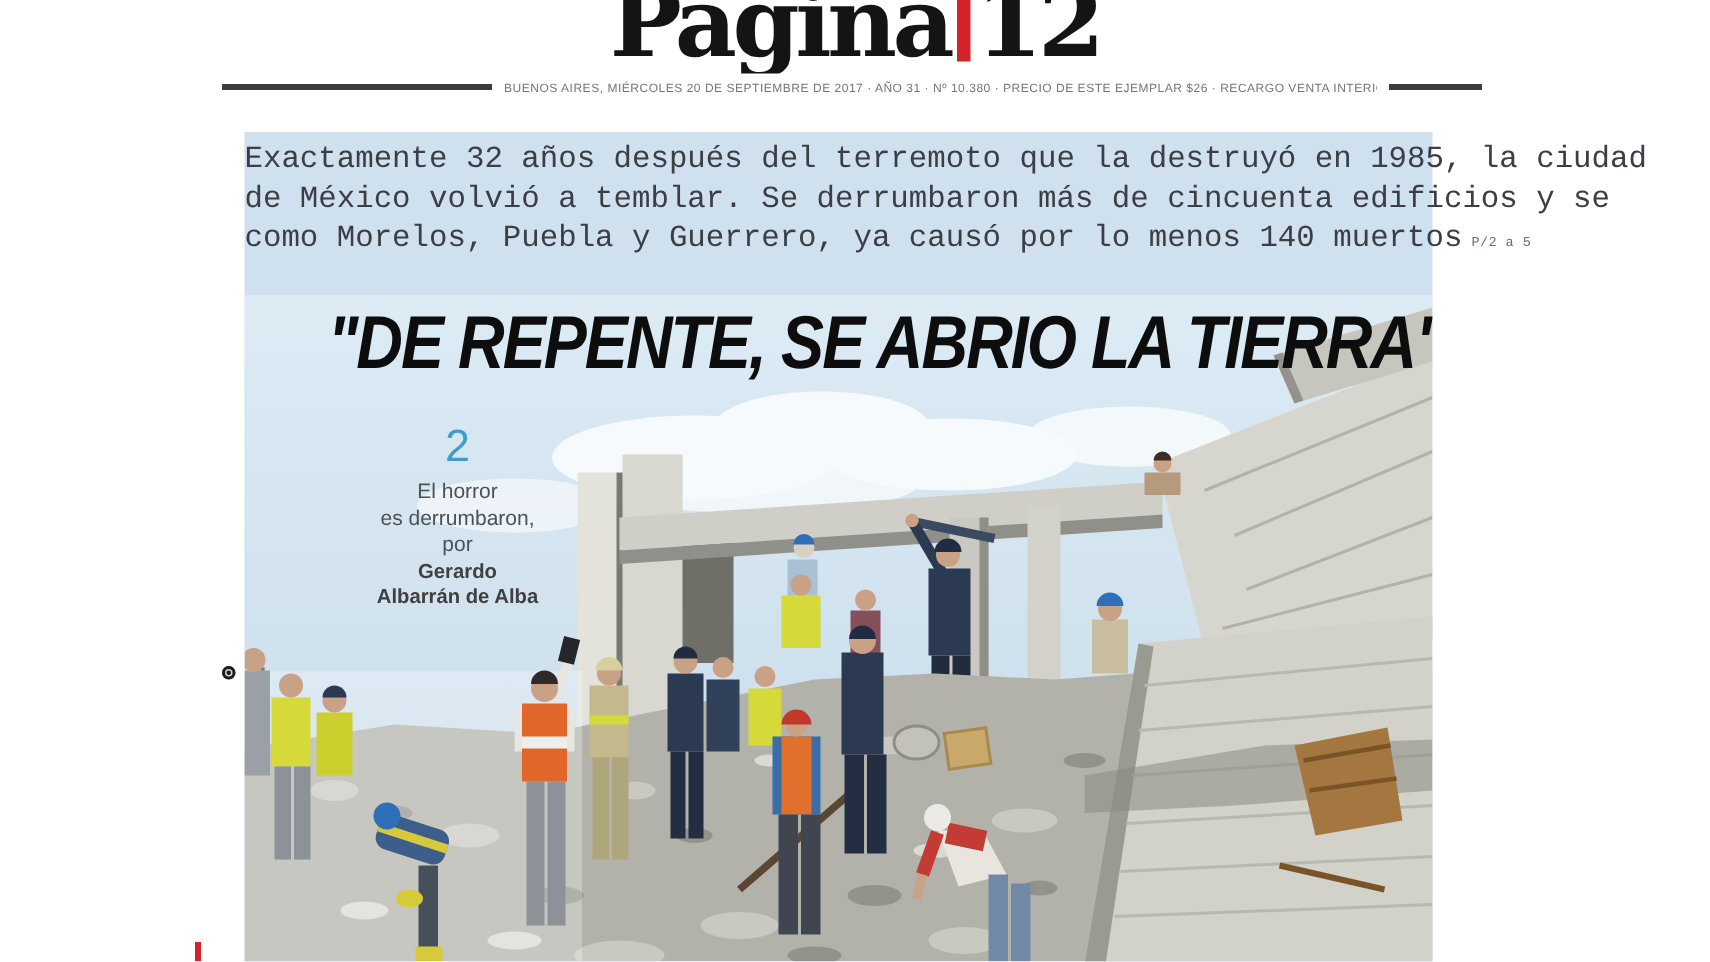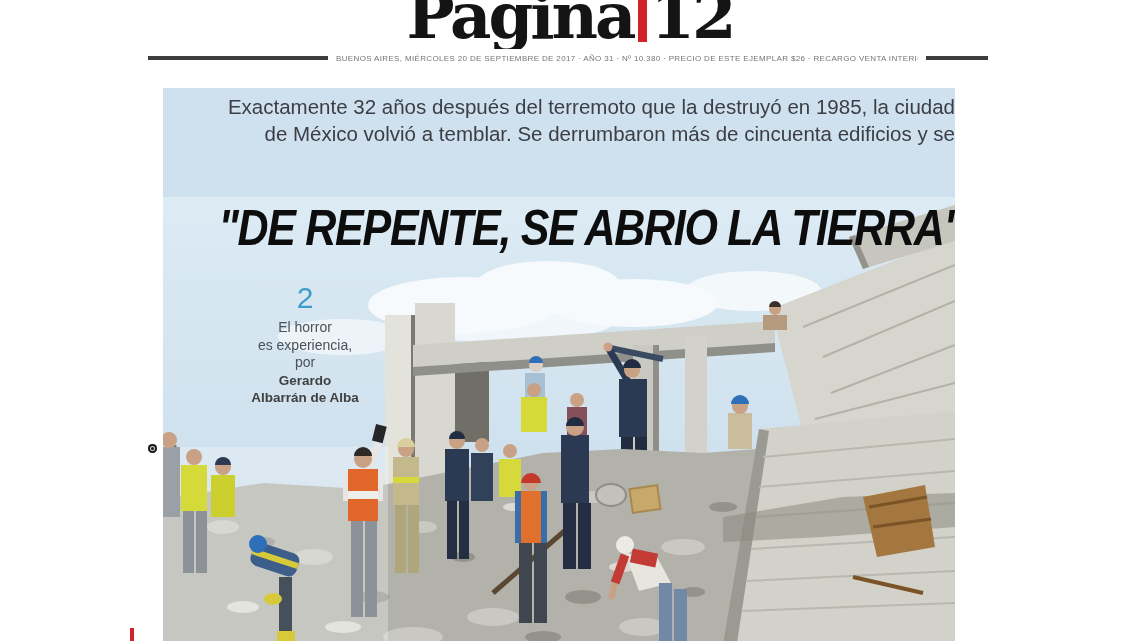--- a/index.html
+++ b/index.html
@@ -24,21 +24,21 @@
   .dateline-rule{background:#3d3d3d;height:4px;flex:none;}
   .rule-left{width:180px;margin-right:8px;}
   .rule-right{width:62px;margin-left:8px;}
   .dateline-text{
     flex:1;font-size:8px;color:#757575;letter-spacing:0.35px;white-space:nowrap;
     text-align:center;overflow:hidden;
   }
   
   .lead{
     position:absolute;left:163px;top:88px;width:792px;height:109px;background:#cfe0ee;
-    text-align:right;color:#3b3e44;
+    text-align:left;color:#3b3e44;font-family:Liberation Mono, monospace;
   }
   .lead-line{display:block;font-size:20.5px;line-height:26.5px;white-space:nowrap;}
   .lead-line:first-child{margin-top:6px;}
   .page-ref{font-size:9px;color:#6a6f76;margin-left:6px;letter-spacing:0.3px;}
   
   .photo{
     position:absolute;left:163px;top:197px;width:792px;height:444px;overflow:hidden;
     background:#d5e5f0;
   }
   .photo svg{display:block;}
@@ -74,20 +74,21 @@
 
   <div class="dateline">
     <span class="dateline-rule rule-left"></span>
     <span class="dateline-text">BUENOS AIRES, MIÉRCOLES 20 DE SEPTIEMBRE DE 2017 · AÑO 31 · Nº 10.380 · PRECIO DE ESTE EJEMPLAR $26 · RECARGO VENTA INTERIOR $4 · EN URUGUAY $45</span>
     <span class="dateline-rule rule-right"></span>
   </div>
 
   <section class="lead">
     <span class="lead-line">Exactamente 32 años después del terremoto que la destruyó en 1985, la ciudad</span>
     <span class="lead-line">de México volvió a temblar. Se derrumbaron más de cincuenta edificios y se</span>
+    <span class="lead-line"><span>como Morelos, Puebla y Guerrero, ya causó por lo menos 140 muertos</span><span class="page-ref">P/2 a 5</span></span>
   </section>
 
   <figure class="photo" style="margin:0">
 
     <svg viewBox="0 0 792 446" width="792" height="446" role="img">
       <defs>
         <linearGradient id="sky" x1="0" y1="0" x2="0" y2="1">
           <stop offset="0" stop-color="#dcebf4"></stop>
           <stop offset="1" stop-color="#c6daea"></stop>
         </linearGradient>
@@ -285,21 +286,21 @@
         <rect x="496" y="386" width="13" height="58" fill="#7189a6"></rect>
         <rect x="511" y="392" width="13" height="52" fill="#7189a6"></rect>
       </g>
     </svg>
 
     <h1 class="headline" style="margin:0">"DE REPENTE, SE ABRIO LA TIERRA"</h1>
 
     <aside class="promo">
       <div class="promo-num">2</div>
       <div class="promo-line">El horror</div>
-      <div class="promo-line">es experiencia,</div>
+      <div class="promo-line">es derrumbaron,</div>
       <div class="promo-line">por</div>
       <div class="promo-author">Gerardo</div>
       <div class="promo-author">Albarrán de Alba</div>
     </aside>
   </figure>
 
   <span class="margin-dot"></span>
   <span class="corner-red-mark"></span>
 
 </div>

